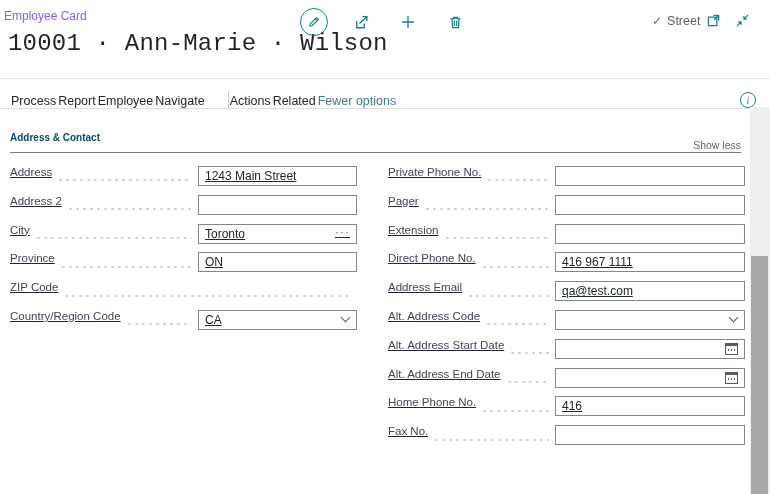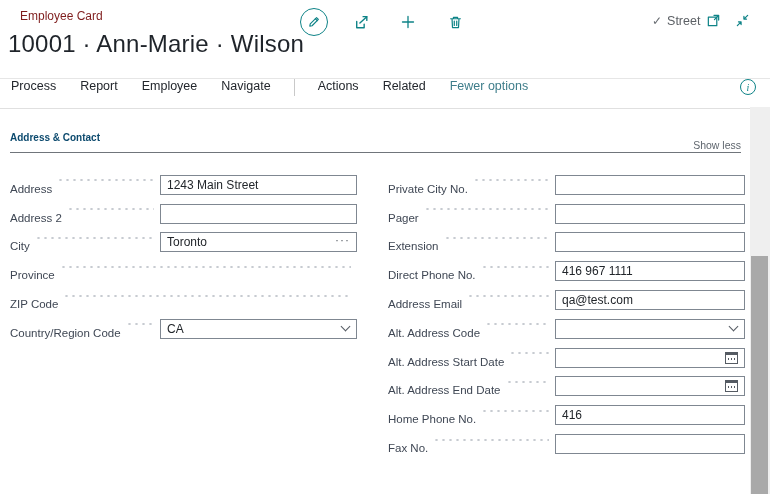--- a/index.html
+++ b/index.html
@@ -2,58 +2,58 @@
 <html><head>
 <meta charset="utf-8">
 <style>
   * { margin:0; padding:0; box-sizing:border-box; }
   html,body { background:#fff; }
   body {
     width:770px; height:494px; position:relative; overflow:hidden;
     font-family:"Liberation Sans", sans-serif; color:#23272d;
   }
   
-  .caption { position:absolute; left:20px; top:9px; font-size:12px; color:#7f1d1d; }
-  .page-title { position:absolute; left:8px; top:30px; font-size:24px; font-weight:300; color:#1f242a; letter-spacing:.2px; }
+  .caption { position:absolute; left:4px; top:9px; font-size:12px; color:#8b5cf6; }
+  .page-title { position:absolute; left:8px; top:30px; font-size:24px; font-weight:300; color:#1f242a; letter-spacing:.2px;font-family:Liberation Mono, monospace; }
   .actionbar { position:absolute; left:300px; top:8px; display:flex; align-items:center; gap:19px; }
   .icon-btn { width:28px; height:28px; display:flex; align-items:center; justify-content:center; background:none; border:none; cursor:pointer; }
   .icon-btn svg { display:block; }
   .edit-circle { width:28px; height:28px; border:1.4px solid #0e8387; border-radius:50%; display:flex; align-items:center; justify-content:center; }
   .saved { position:absolute; left:652px; top:14px; display:flex; align-items:center; gap:5px; font-size:12.5px; color:#5c6065; }
   .saved .check { font-size:12px; color:#6a6e73; }
   .win-btns { position:absolute; left:705px; top:12px; display:flex; gap:13px; }
   
   .menubar {
     position:absolute; left:0; top:78px; width:770px; height:31px;
     border-top:1px solid #e6e6e6; border-bottom:1px solid #e0e0e0;
-    display:flex; align-items:flex-start; font-size:12.5px;
+    display:flex; align-items:flex-end; font-size:12.5px;
   }
-  .menubar .mi { padding:0 1px; margin-left:22px; color:#23272d; cursor:pointer; white-space:nowrap; }
+  .menubar .mi { padding:0 1px; color:#23272d; cursor:pointer; white-space:nowrap; }
   .menubar .mi:first-child { margin-left:10px; }
   .menubar .vdiv { width:1px; height:17px; background:#c9c9c9; margin-left:22px; }
   .menubar .mi.fewer { color:#3e7d8a; }
   .menubar .info { margin-left:auto; margin-right:14px; width:16px; height:16px; border:1.3px solid #0e8387; border-radius:50%; color:#0e8387; font-size:10px; font-style:italic; display:flex; align-items:center; justify-content:center; cursor:pointer; font-family:"Liberation Serif", serif; }
   
   .section-head { position:absolute; left:10px; top:132px; font-size:10px; font-weight:bold; color:#0c4a6e; }
   .show-less { position:absolute; right:29px; top:139px; font-size:10.5px; color:#5f666e; cursor:pointer; }
   .section-rule { position:absolute; left:10px; top:152px; width:731px; height:0; border-top:1px solid #70757b; }
   
   .col { position:absolute; top:166px; }
   .col.left  { left:10px;  width:347px; }
   .col.right { left:388px; width:357px; }
-  .field-row { display:flex; align-items:flex-end; height:28.8px; position:relative; }
+  .field-row { display:flex; align-items:flex-start; height:28.8px; position:relative;text-decoration:underline; }
   .field-label { flex:0 0 auto; font-size:11.5px; color:#3f4754; padding-right:5px; white-space:nowrap; }
   .leader { flex:1 1 auto; height:4px; align-self:center; margin-right:6px;
     background-image:radial-gradient(circle, #c7cbd1 1px, transparent 1.3px);
     background-size:7px 4px; background-repeat:repeat-x; background-position:left center; }
   .field-box {
     flex:0 0 auto; height:20px; background:#fff; border:1px solid #7f8791;
     display:flex; align-items:center; padding:0 6px; cursor:text;
   }
-  .col.left  .field-box { width:197px; }
+  .col.left  .field-box { width:159px; }
   .col.right .field-box { width:190px; }
   .field-value { font-size:12px; color:#22262b; white-space:nowrap; overflow:hidden; flex:1 1 auto; }
   .ctrl { flex:0 0 auto; display:flex; align-items:center; justify-content:center; cursor:pointer; margin-left:4px; }
   .ctrl.lookup { font-size:12px; color:#5d636b; letter-spacing:1px; line-height:1; margin-top:-4px; }
   .ctrl.lookup::before { content:"\00b7\00b7\00b7"; }
   .ctrl.chevron { width:10px; height:10px; }
   .ctrl.chevron::before { content:""; display:block; width:6px; height:6px; border-right:1.4px solid #555b63; border-bottom:1.4px solid #555b63; transform:rotate(45deg); margin-top:-4px; }
   .ctrl.calendar { width:13px; height:12px; border:1px solid #555b63; border-top:3px solid #555b63; position:relative; }
   .ctrl.calendar::after { content:""; position:absolute; left:1px; right:1px; top:3px; height:2px;
     background-image:radial-gradient(circle, #555b63 0.7px, transparent 0.9px); background-size:3px 2px; background-repeat:repeat-x; }
@@ -168,39 +168,43 @@
     <span class="leader"></span>
     <div class="field-box">
       <span class="field-value">Toronto</span>
       <span class="ctrl lookup"></span>
     </div>
   </div>
 
   <div class="field-row">
     <label class="field-label">Province</label>
     <span class="leader"></span>
+    <div class="field-box">
+      <span class="field-value">ON</span>
+
+    </div>
   </div>
 
   <div class="field-row">
     <label class="field-label">ZIP Code</label>
     <span class="leader"></span>
   </div>
 
   <div class="field-row">
     <label class="field-label">Country/Region Code</label>
     <span class="leader"></span>
     <div class="field-box">
       <span class="field-value">CA</span>
       <span class="ctrl chevron"></span>
     </div>
   </div>
 </div>
 <div class="col right" id="right-column">
   <div class="field-row">
-    <label class="field-label">Private City No.</label>
+    <label class="field-label">Private Phone No.</label>
     <span class="leader"></span>
     <div class="field-box">
       <span class="field-value"></span>
 
     </div>
   </div>
 
   <div class="field-row">
     <label class="field-label">Pager</label>
     <span class="leader"></span>

